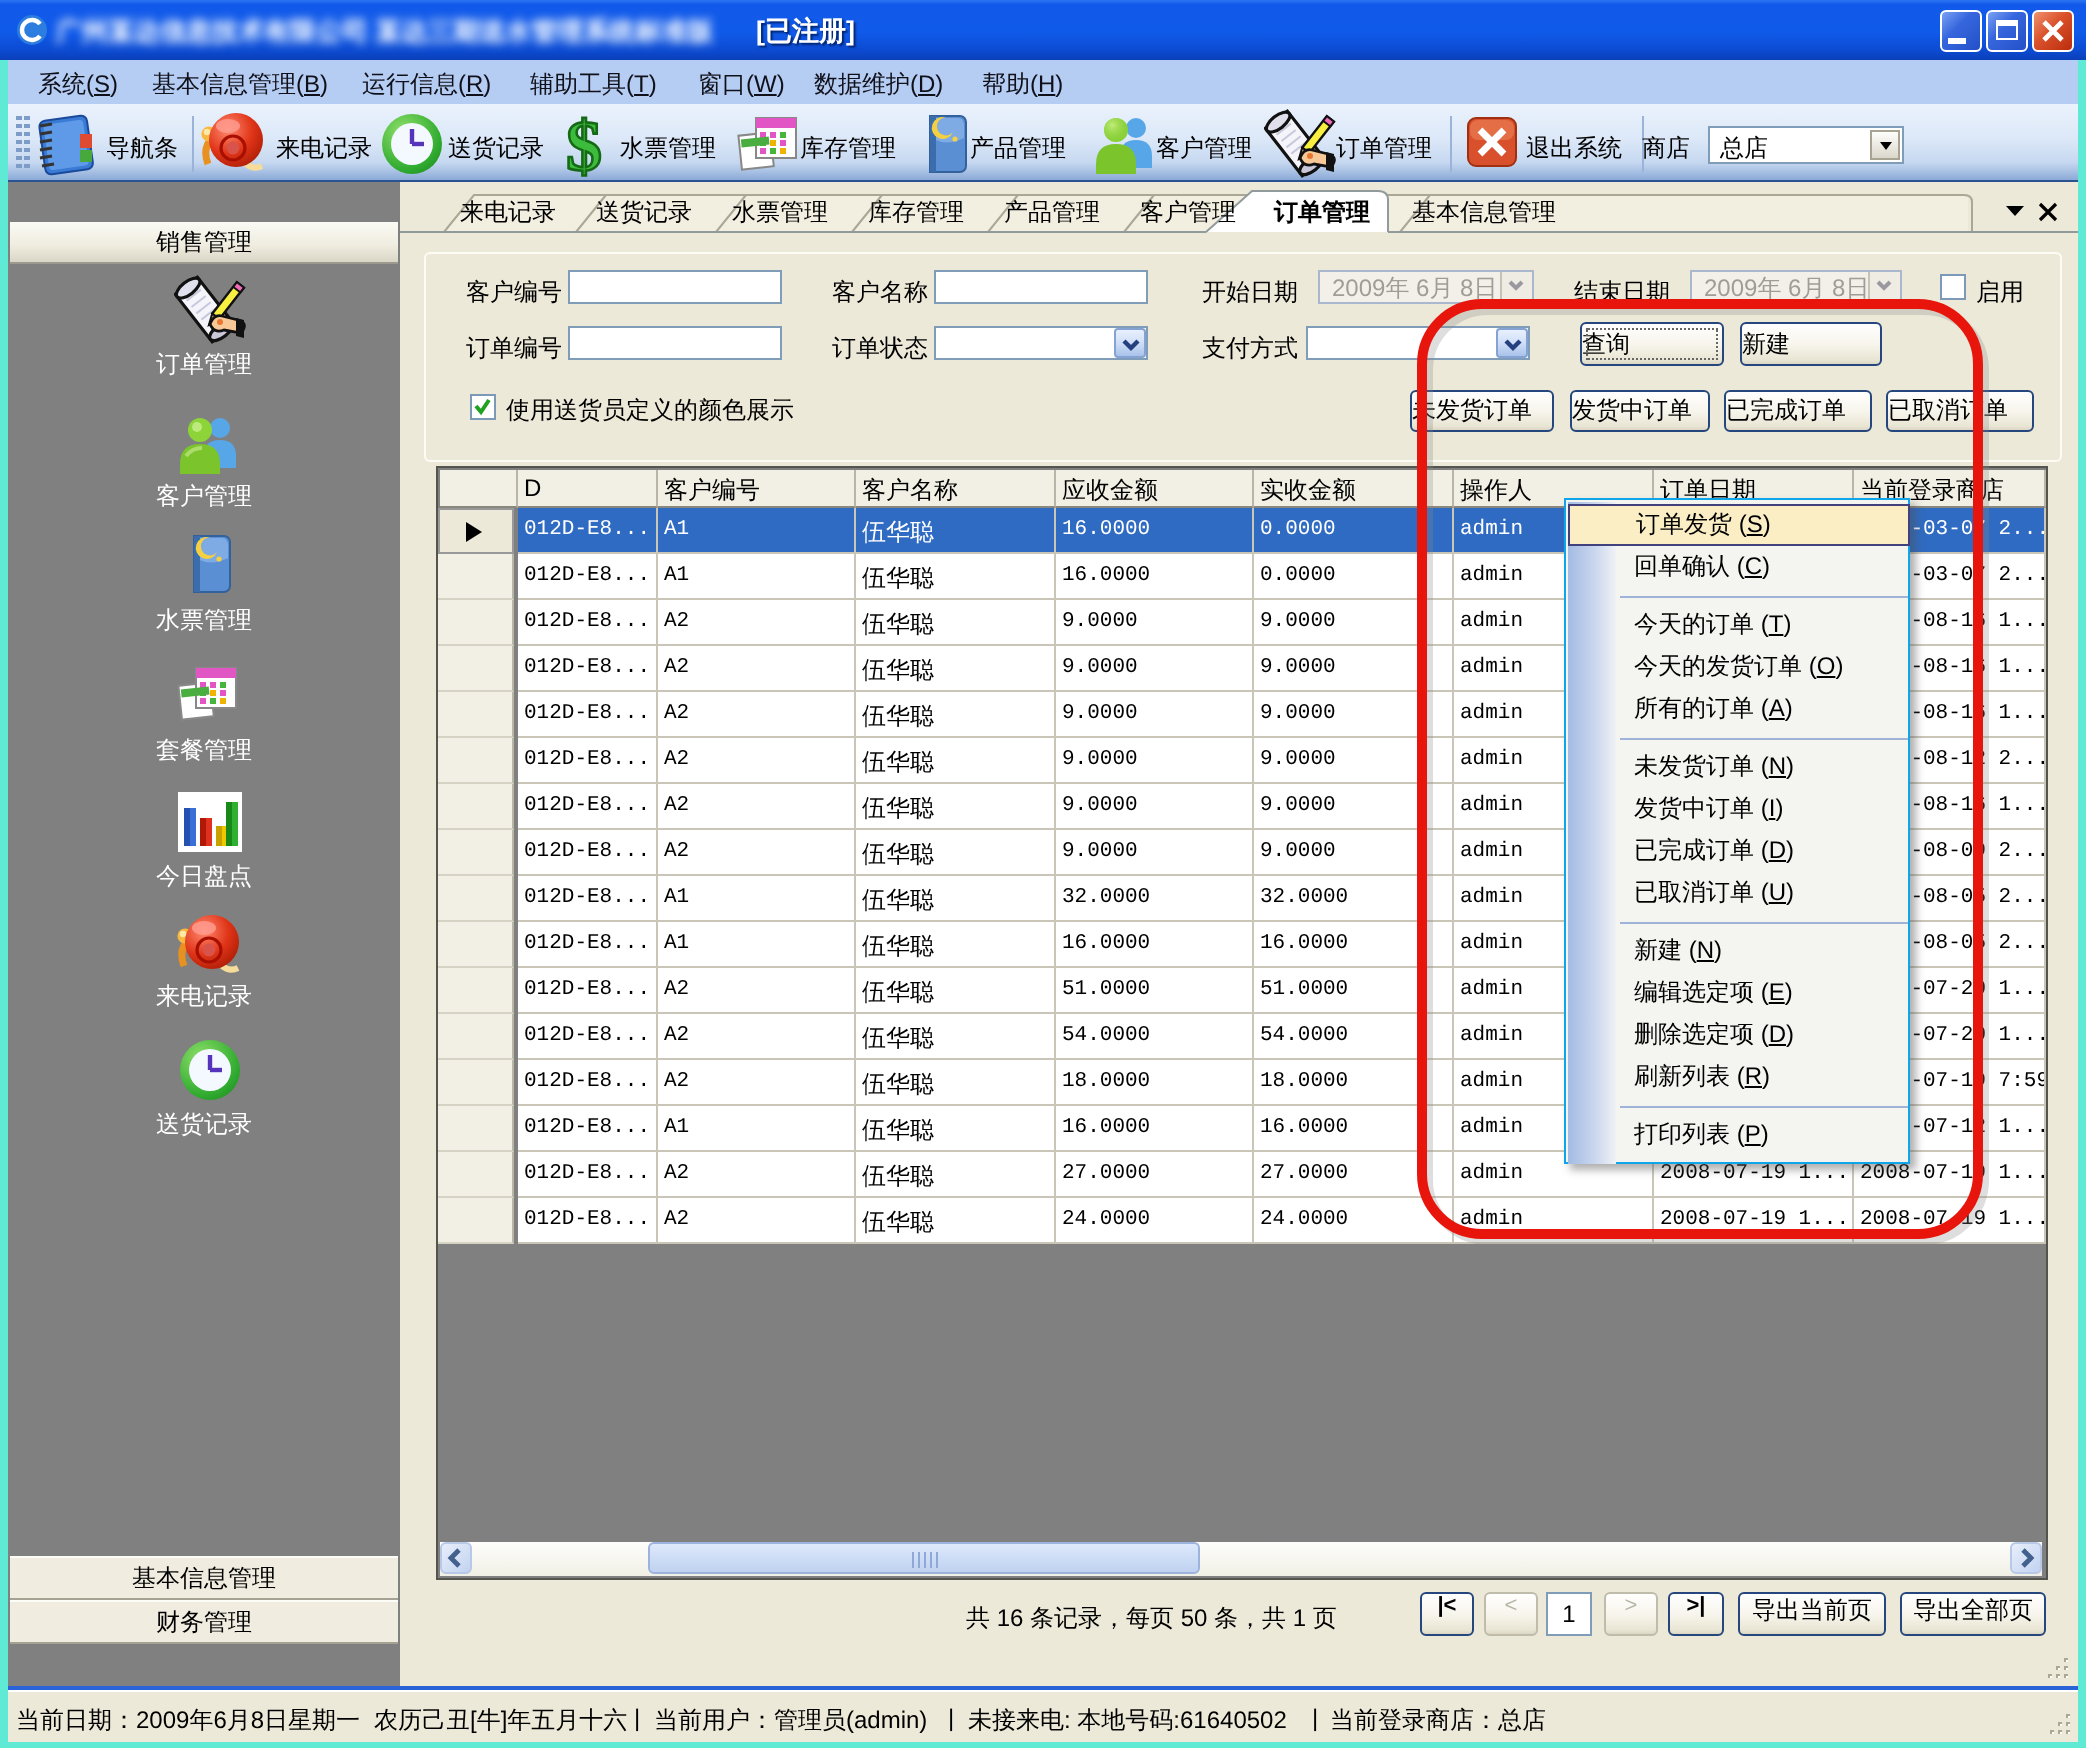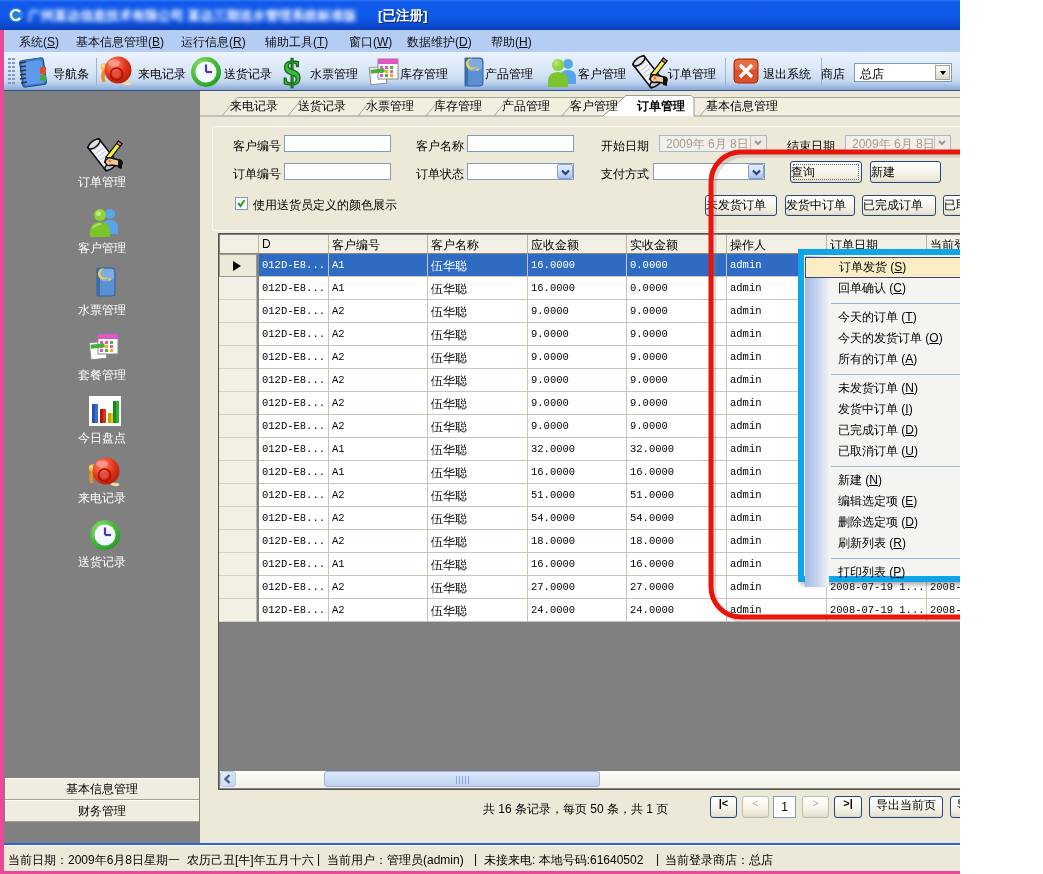--- a/index.html
+++ b/index.html
@@ -1,18 +1,18 @@
 <!DOCTYPE html>
 <html><head>
 <meta charset="utf-8">
 <style>
   * { margin:0; padding:0; box-sizing:border-box; }
   html,body { width:1043px; height:874px; overflow:hidden; }
   body { font-family:"Liberation Sans", sans-serif; font-size:12px; color:#000; }
-  #win { position:relative; width:960px; height:874px; background:#ec4899; overflow:hidden; }
+  #win { position:relative; width:1043px; height:874px; background:#5eead4; overflow:hidden; }
   .abs { position:absolute; }
 
   
   #title { left:0; top:0; width:1043px; height:30px;
     background:linear-gradient(180deg,#2c74f2 0%,#1159ea 8%,#105ae9 55%,#0c4ad0 85%,#0a3fb8 100%); }
   #title .blur { position:absolute; left:28px; top:7px; color:#fff; font-size:13px; font-weight:bold; filter:blur(2.3px); white-space:nowrap; }
   #title .reg { position:absolute; left:378px; top:7px; color:#fff; font-size:13.5px; font-weight:bold; text-shadow:1px 1px 1px #00256e; }
   .winbtn { position:absolute; top:5px; width:21px; height:21px; border:1px solid #fff; border-radius:3px; }
   .wb-blue { background:linear-gradient(135deg,#7ba2f4 0%,#3666dd 40%,#2450c8 100%); }
   .wb-red { background:linear-gradient(135deg,#f0936f 0%,#d9502a 45%,#ba2d0d 100%); }
@@ -70,21 +70,21 @@
   
   .pgbtn { position:absolute; height:22px; border:1px solid #26477d; border-radius:3px;
      background:linear-gradient(180deg,#ffffff 0%,#f6f4ea 55%,#e9e5d4 90%,#dcd7c4 100%); text-align:center; }
   .pgbtn.dis { border-color:#c0bcac; color:#b8b4a4; }
 
   
   #statusbar { left:4px; top:845px; width:1035px; height:26px; background:#ece9d8; border-top:1px solid #fff; }
   #statusbar .t { position:absolute; left:8px; top:6px; }
 
   
-  #cmenu { left:798px; top:249px; width:173px; height:333px; background:#f4f4f0; border:6px solid #0ea5e9;
+  #cmenu { left:782px; top:249px; width:173px; height:333px; background:#f4f4f0; border:1px solid #0ea5e9;
      box-shadow:3px 3px 4px rgba(80,80,80,0.45); }
   #cmenu .strip { position:absolute; left:1px; top:1px; width:24px; height:331px; background:linear-gradient(90deg,#a3bbe3 0%,#c9d6ee 55%,#f0f2f5 100%); }
   .mi { position:absolute; left:1px; width:171px; height:21px; line-height:21px; padding-left:33px; color:#000; }
   .mi.hl { background:#fbeec5; border:1px solid #41417d; line-height:19px; }
   .msep { position:absolute; left:27px; width:144px; height:1px; background:#9fb4d8; }
 </style>
 </head>
 <body>
 <div id="win">
 
@@ -198,20 +198,21 @@
     <span class="tblabel" style="left:817px">商店</span>
     <div style="position:absolute;left:850px;top:11px;width:98px;height:19px;background:#fff;border:1px solid #7f9db9">
       <span style="position:absolute;left:5px;top:2px">总店</span>
       <div style="position:absolute;right:1px;top:1px;width:15px;height:15px;background:linear-gradient(180deg,#fdfdfb,#dbd7cb);border:1px solid #a8a494">
         <div style="position:absolute;left:3.5px;top:5px;width:0;height:0;border:3.5px solid transparent;border-top:4.5px solid #000"></div>
       </div>
     </div>
   </div>
 
   <div id="sidebar" class="abs">
+    <div id="sb-group">销售管理</div>
     <svg class="abs" style="left:83px;top:46px" width="36" height="36" viewBox="0 0 36 36">
         <use href="#ic-order"></use>
       </svg>
     <div class="sb-item" style="top:83px">订单管理</div>
     <svg class="abs" style="left:84px;top:115px" width="32" height="32" viewBox="0 0 30 32">
         <use href="#ic-cust"></use>
       </svg>
     <div class="sb-item" style="top:149px">客户管理</div>
     <svg class="abs" style="left:88px;top:175px" width="26" height="32" viewBox="0 0 26 32">
         <use href="#ic-book"></use>

